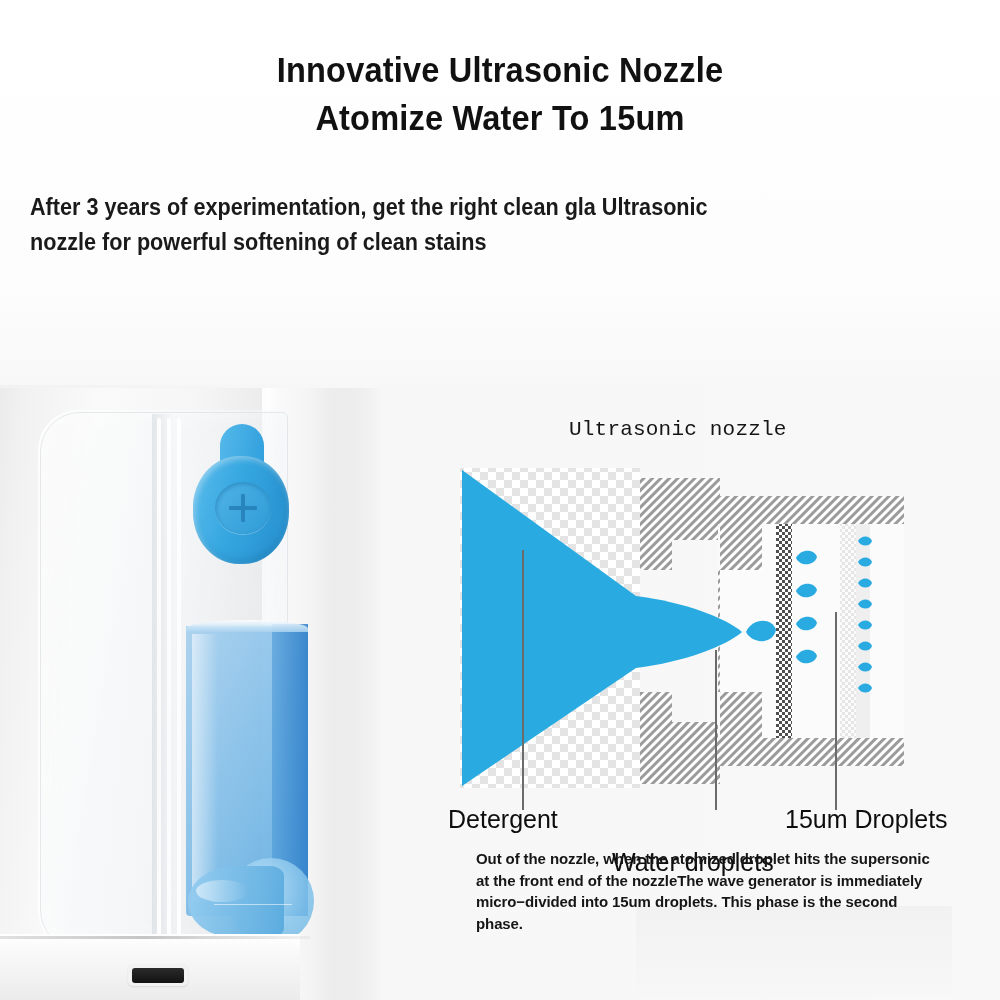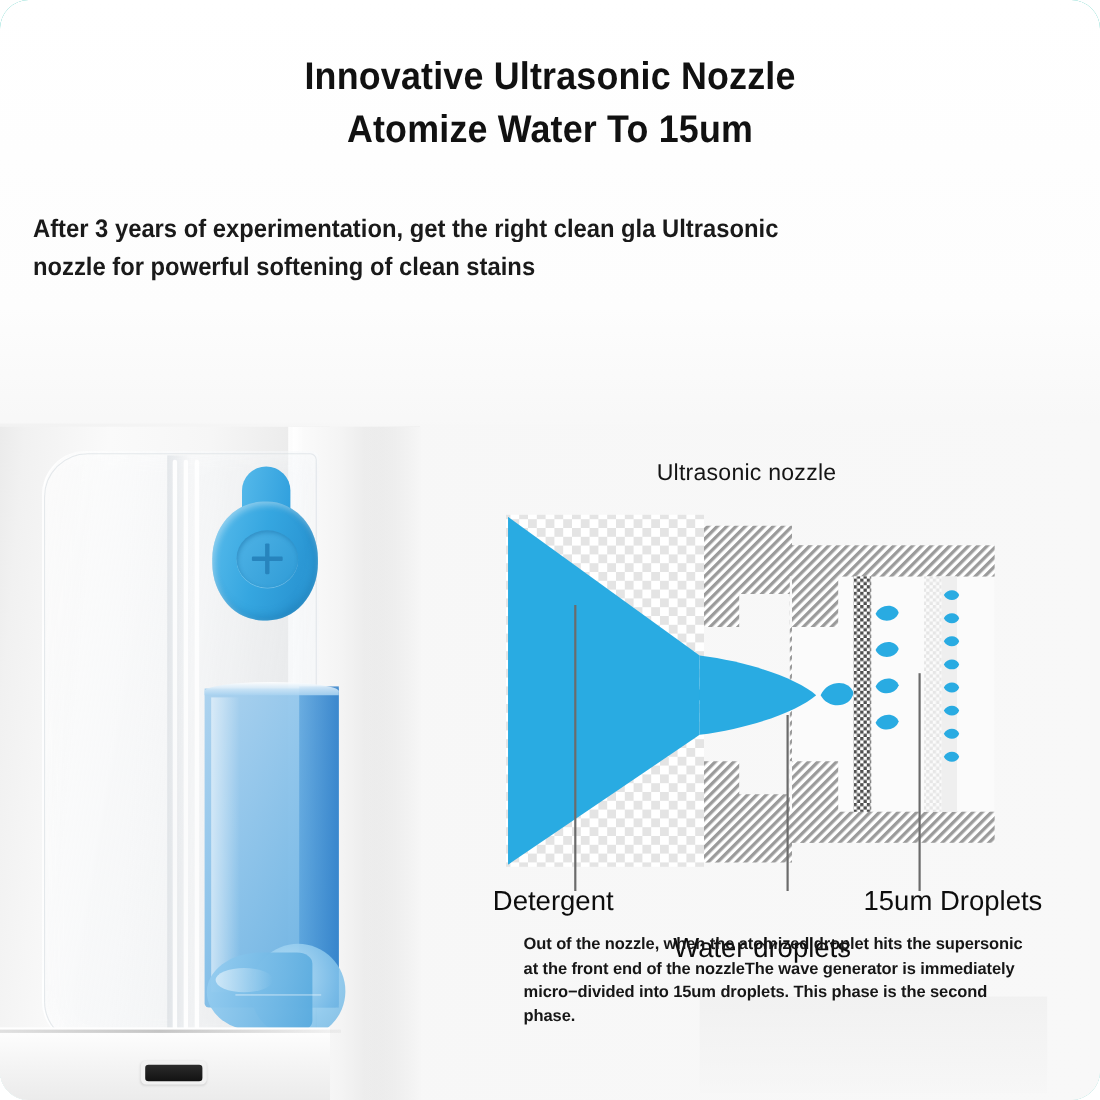--- a/index.html
+++ b/index.html
@@ -11,21 +11,20 @@
   body {
     font-family: "Liberation Sans", sans-serif;
   }
 
   .page {
     position: relative;
     width: 1000px;
     height: 1000px;
     overflow: hidden;
     background: #14b8a6;
-    border-radius: 26px;
   }
 
   
   .bg-wash {
     position: absolute;
     inset: 0;
     background:
       linear-gradient(180deg, #ffffff 0%, #fdfdfd 28%, #f7f7f7 40%, #f6f6f6 100%);
   }
   .bg-wash-2 {
@@ -270,23 +269,23 @@
   
   .diagram {
     position: absolute;
     left: 440px;
     top: 400px;
     width: 560px;
     height: 600px;
   }
   .diagram-title {
     position: absolute;
-    left: 157px;
+    left: 129px;
     top: 18px;
-    font-family: Liberation Sans, sans-serif;
+    font-family: Liberation Mono, monospace;
     font-size: 21px;
     font-weight: normal;
     color: #151515;
     letter-spacing: .2px;
   }
   .diagram-svg {
     position: absolute;
     left: 0;
     top: 0;
   }

